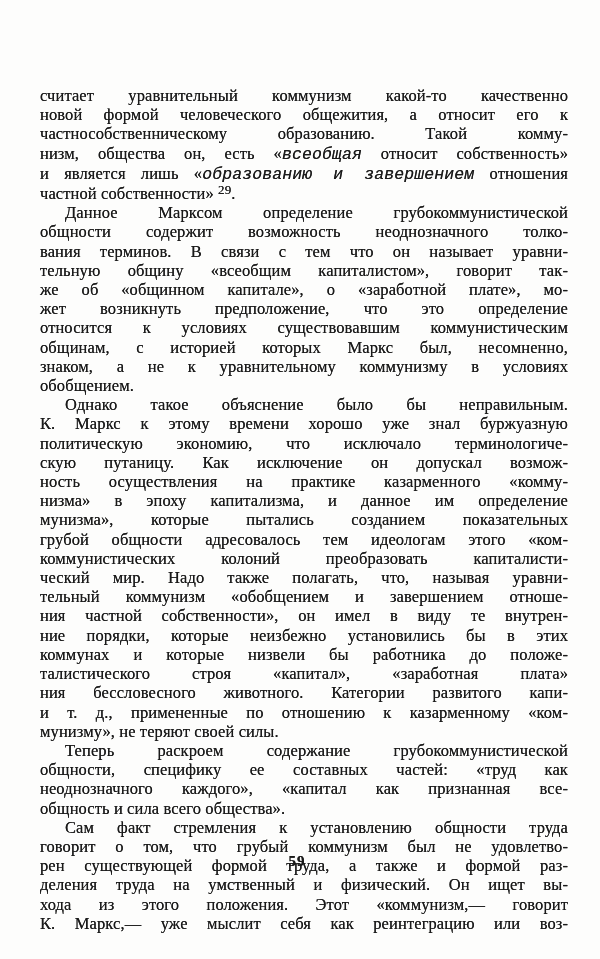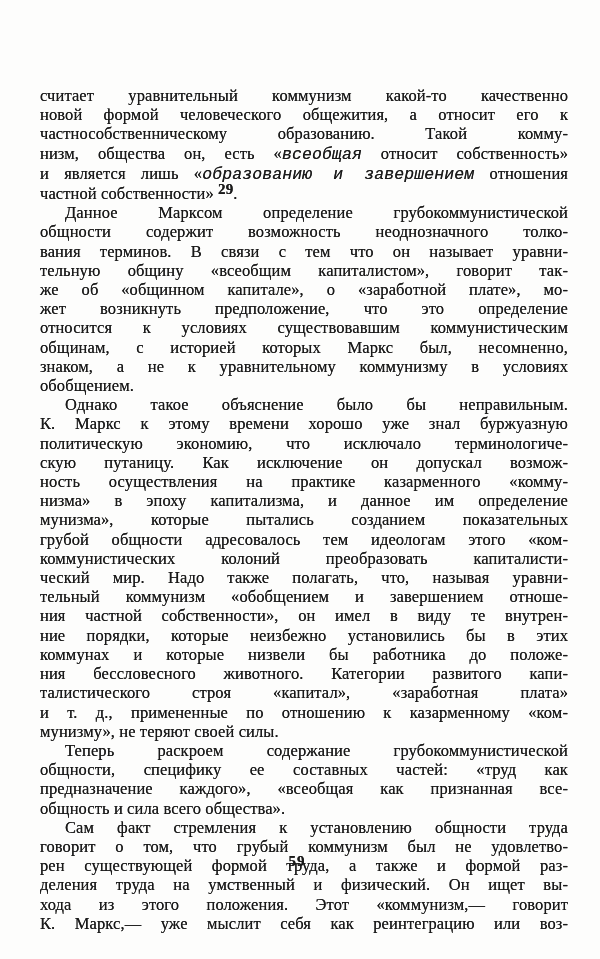--- a/index.html
+++ b/index.html
@@ -39,26 +39,25 @@
     text-align-last: left;
   }
   .line.indent {
     text-indent: 25px;
   }
   .it {
     font-style: italic;
     font-family: Liberation Mono, monospace;
   }
   sup.fnref {
-    font-size: 15px;
+    font-size: 13px;
     line-height: 0;
     vertical-align: baseline;
     position: relative;
     top: -5.5px;
-    font-weight: bold;
   }
   .page-number {
     position: absolute;
     left: 0;
     top: 853px;
     width: 594px;
     text-align: center;
     font-size: 15px;
     font-weight: 700;
     letter-spacing: 1px;
@@ -93,27 +92,27 @@
       <div class="line"><span>ность осуществления на практике казарменного «комму-</span></div>
       <div class="line"><span>низма» в эпоху капитализма, и данное им определение</span></div>
       <div class="line"><span>мунизма», которые пытались созданием показательных</span></div>
       <div class="line"><span>грубой общности адресовалось тем идеологам этого «ком-</span></div>
       <div class="line"><span>коммунистических колоний преобразовать капиталисти-</span></div>
       <div class="line"><span>ческий мир. Надо также полагать, что, называя уравни-</span></div>
       <div class="line"><span>тельный коммунизм «обобщением и завершением отноше-</span></div>
       <div class="line"><span>ния частной собственности», он имел в виду те внутрен-</span></div>
       <div class="line"><span>ние порядки, которые неизбежно установились бы в этих</span></div>
       <div class="line"><span>коммунах и которые низвели бы работника до положе-</span></div>
+      <div class="line"><span>талистического строя «капитал», «заработная плата»</span></div>
       <div class="line"><span>ния бессловесного животного. Категории развитого капи-</span></div>
-      <div class="line"><span>талистического строя «капитал», «заработная плата»</span></div>
       <div class="line"><span>и т. д., примененные по отношению к казарменному «ком-</span></div>
       <div class="line para-end"><span>мунизму», не теряют своей силы.</span></div>
       <div class="line indent"><span>Теперь раскроем содержание грубокоммунистической</span></div>
       <div class="line"><span>общности, специфику ее составных частей: «труд как</span></div>
-      <div class="line"><span>предназначение каждого», «всеобщая как признанная все-</span></div>
+      <div class="line"><span>неоднозначного каждого», «капитал как признанная все-</span></div>
       <div class="line para-end"><span>общность и сила всего общества».</span></div>
       <div class="line indent"><span>Сам факт стремления к установлению общности труда</span></div>
       <div class="line"><span>говорит о том, что грубый коммунизм был не удовлетво-</span></div>
       <div class="line"><span>рен существующей формой труда, а также и формой раз-</span></div>
       <div class="line"><span>деления труда на умственный и физический. Он ищет вы-</span></div>
       <div class="line"><span>хода из этого положения. Этот «коммунизм,— говорит</span></div>
       <div class="line"><span>К. Маркс,— уже мыслит себя как реинтеграцию или воз-</span></div>
     </section>
   <div class="page-number">59</div>
 </main>

